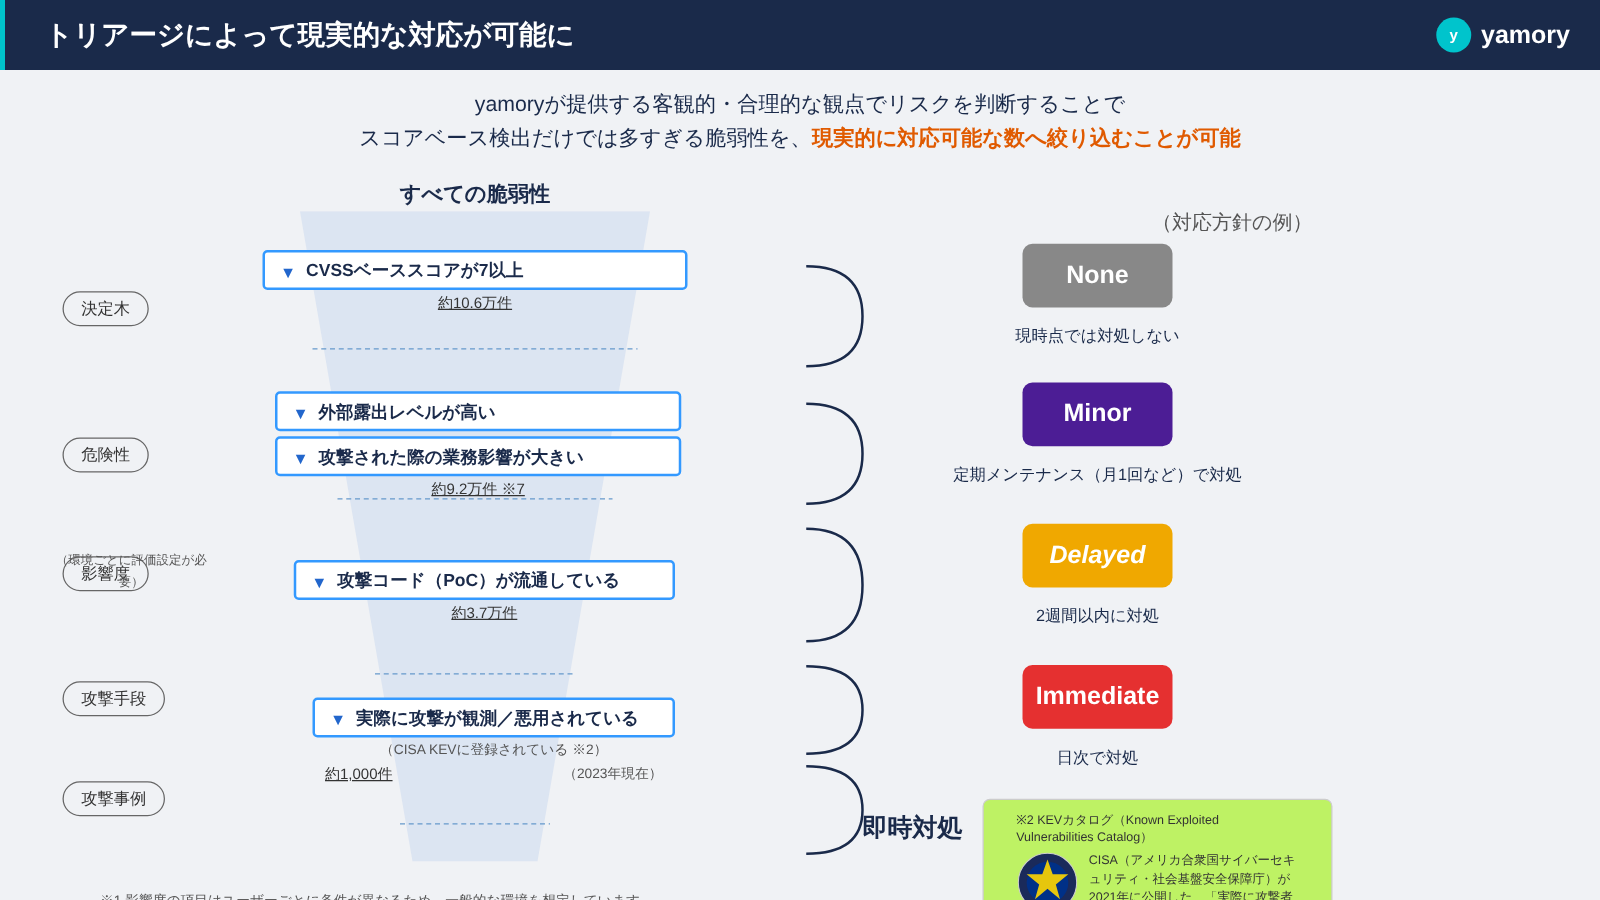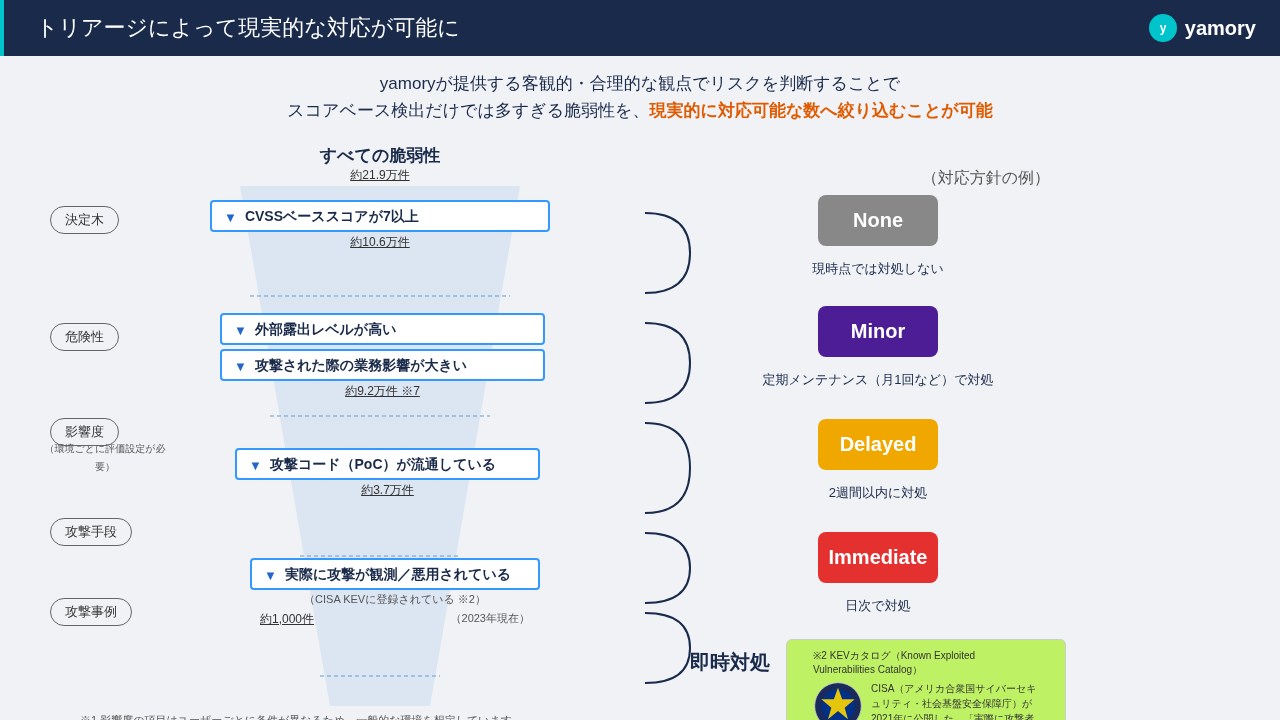--- a/index.html
+++ b/index.html
@@ -27,21 +27,21 @@
       position: absolute;
       left: 0;
       top: 0;
       bottom: 0;
       width: 4px;
       background: #00c4cc;
     }
     .header-title {
       color: #fff;
       font-size: 22px;
-      font-weight: normal;
+      font-weight: bold;
       padding-left: 12px;
       text-align: right;
     }
     .logo {
       display: flex;
       align-items: center;
       gap: 8px;
       color: #fff;
       font-size: 20px;
       font-weight: bold;
@@ -79,20 +79,21 @@
       color: #1a2a4a;
     }
     .subtitle-highlight {
       color: #e05a00;
       font-weight: bold;
     }
     .label-item {
       display: flex;
       align-items: center;
       justify-content: center;
+      margin-top: 27px;
     }
     .label-badge {
       border: 1.5px solid #666;
       border-radius: 20px;
       padding: 4px 14px;
       font-size: 13px;
       color: #333;
       background: #f0f2f5;
       white-space: nowrap;
     }
@@ -140,21 +141,21 @@
       width: 120px;
       padding: 14px 8px;
       border-radius: 8px;
       text-align: center;
       font-size: 20px;
       font-weight: bold;
       color: white;
     }
     .severity-none { background: #888; }
     .severity-minor { background: #4c1d95; }
-    .severity-delayed { background: #f0a800; }
+    .severity-delayed { background: #f0a800; font-style: italic; }
     .severity-immediate { background: #e53030; }
 
     .severity-desc {
       font-size: 13px;
       color: #1a2a4a;
       white-space: nowrap;
     }
 
     
     .kev-box {
@@ -269,21 +270,20 @@
     </div>
 
     <div class="lbl-kogeki-jirei label-item">
       <span class="label-badge">攻撃事例</span>
     </div>
 
     <div class="funnel-container">
 
       <div style="text-align:center; padding: 6px 0 2px 0;">
         <div style="font-size:17px; font-weight:bold; color:#1a2a4a;">すべての脆弱性</div>
-        <div style="font-size:12px; color:#333; text-decoration:underline;">約21.9万件</div>
       </div>
 
       <div style="display:flex; justify-content:center;">
         <svg width="340" height="530">
 
           <polygon points="30,0 310,0 220,520 120,520" fill="#c8d8f0" opacity="0.5"></polygon>
 
           <line x1="40" y1="110" x2="300" y2="110" stroke="#6699cc" stroke-width="1" stroke-dasharray="4,3"></line>
           <line x1="60" y1="230" x2="280" y2="230" stroke="#6699cc" stroke-width="1" stroke-dasharray="4,3"></line>
           <line x1="90" y1="370" x2="250" y2="370" stroke="#6699cc" stroke-width="1" stroke-dasharray="4,3"></line>

